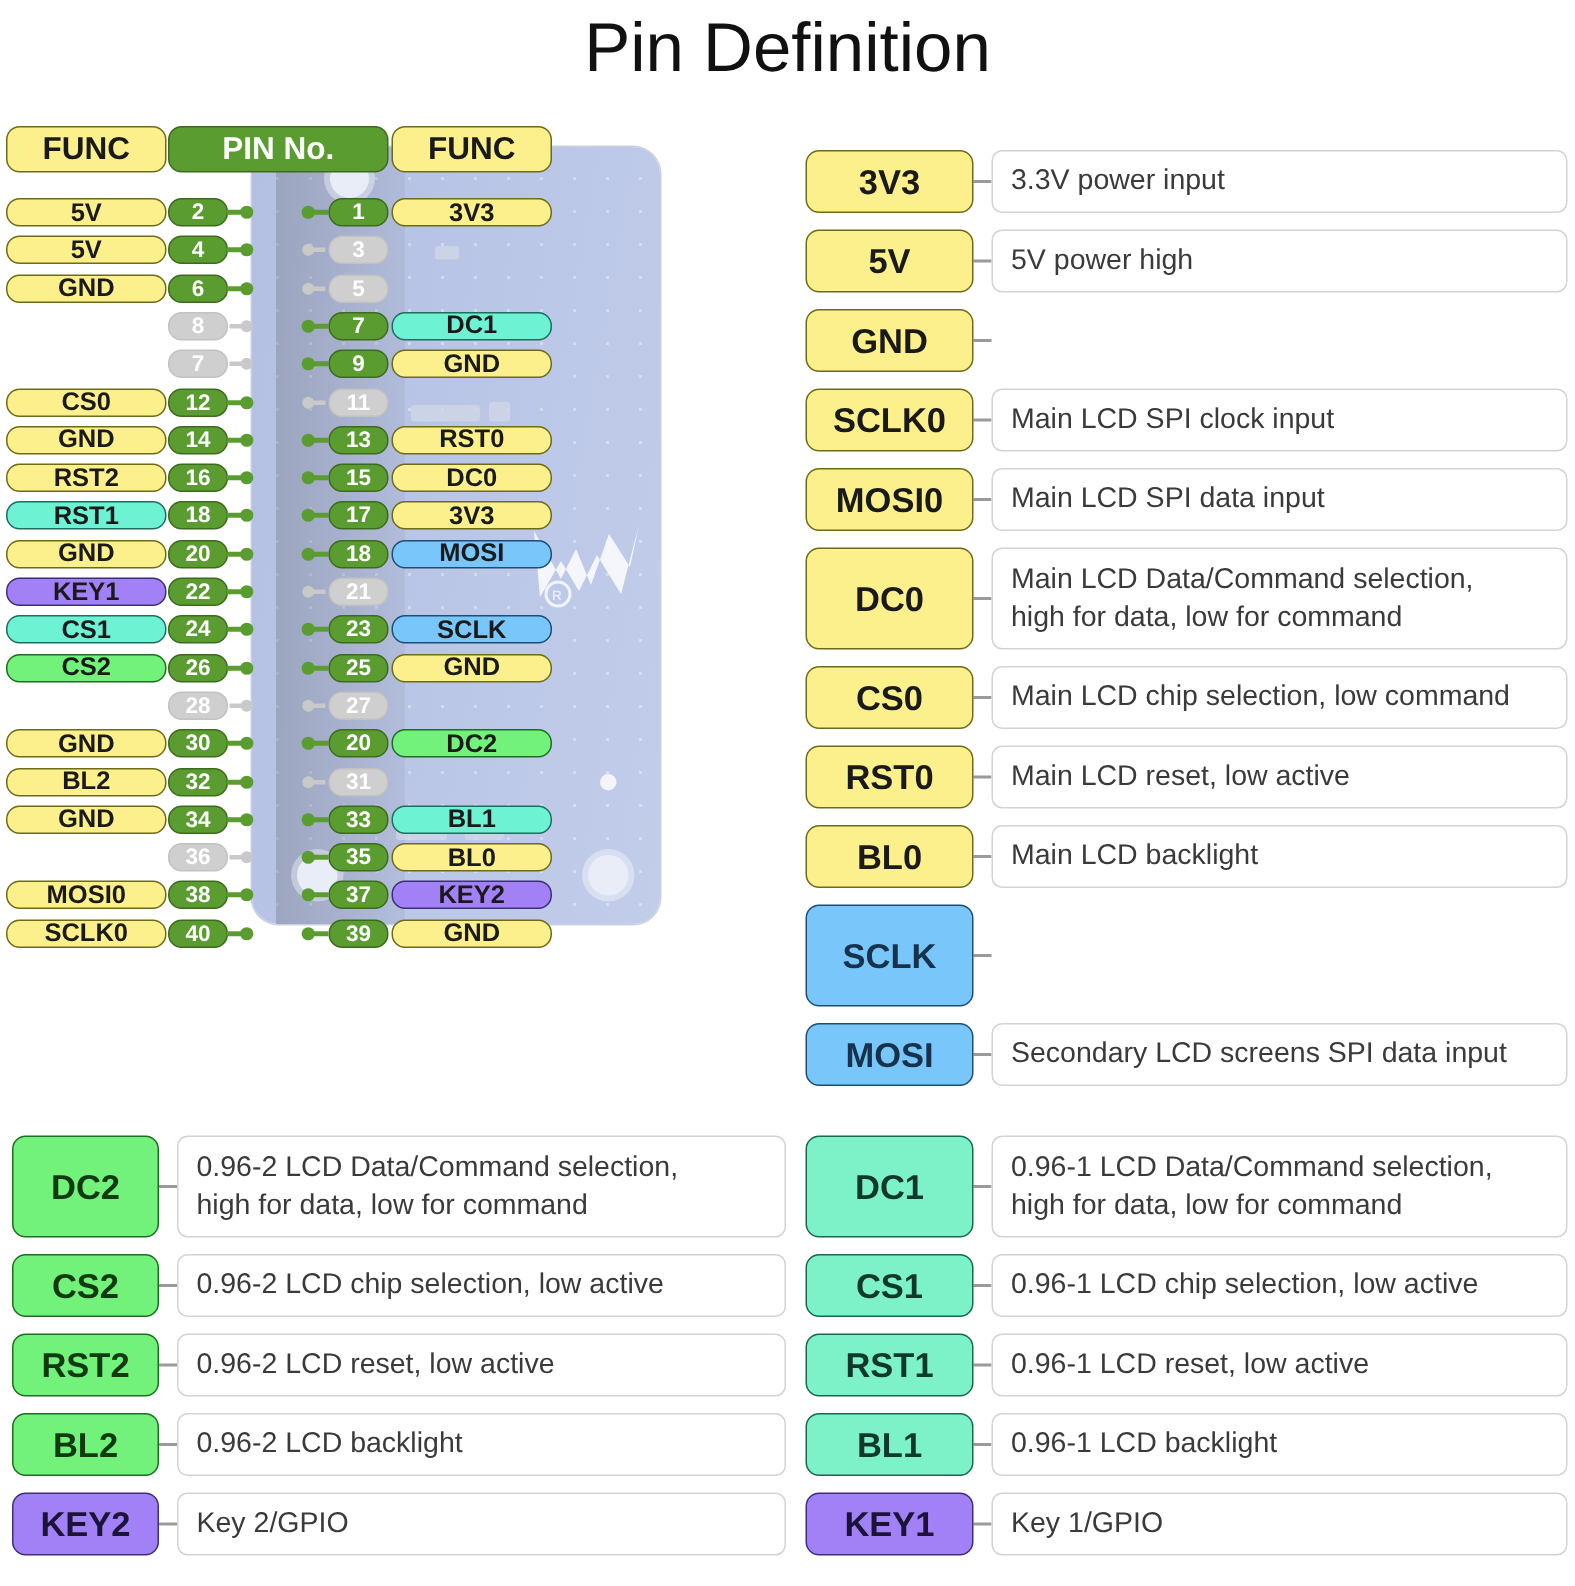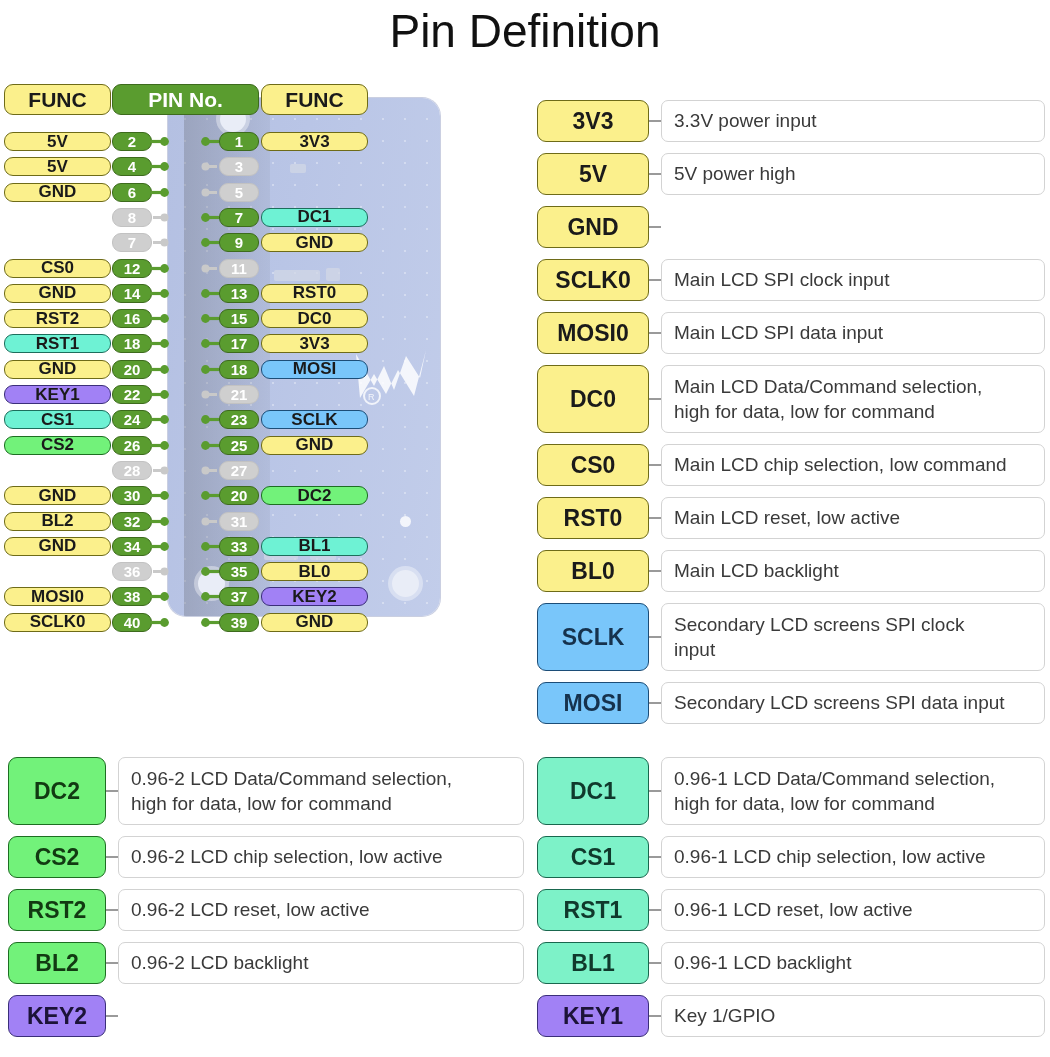--- a/index.html
+++ b/index.html
@@ -566,22 +566,20 @@
       <div class="legend-desc">Main LCD reset, low active</div>
     </div>
     <div class="legend-row" style="left: 0px; top: 450px; width: 508px; height: 42px;">
       <div class="legend-badge yellow" style="width:112px;">BL0</div>
       <div class="legend-dash"></div>
       <div class="legend-desc">Main LCD backlight</div>
     </div>
     <div class="legend-row" style="left: 0px; top: 503px; width: 508px; height: 68px;">
       <div class="legend-badge blue" style="width:112px;">SCLK</div>
       <div class="legend-dash"></div>
-      <div class="legend-desc">Secondary LCD screens SPI clock
-input</div>
     </div>
     <div class="legend-row" style="left: 0px; top: 582px; width: 508px; height: 42px;">
       <div class="legend-badge blue" style="width:112px;">MOSI</div>
       <div class="legend-dash"></div>
       <div class="legend-desc">Secondary LCD screens SPI data input</div>
     </div>
   </div>
 
 <div id="legend-lcd2" style="position: absolute; left: 8px; top: 757px; width: 516px; height: 291px;">
     <div class="legend-row" style="left: 0px; top: 0px; width: 516px; height: 68px;">
@@ -601,20 +599,21 @@
       <div class="legend-desc">0.96-2 LCD reset, low active</div>
     </div>
     <div class="legend-row" style="left: 0px; top: 185px; width: 516px; height: 42px;">
       <div class="legend-badge green" style="width:98px;">BL2</div>
       <div class="legend-dash"></div>
       <div class="legend-desc">0.96-2 LCD backlight</div>
     </div>
     <div class="legend-row" style="left: 0px; top: 238px; width: 516px; height: 42px;">
       <div class="legend-badge purple" style="width:98px;">KEY2</div>
       <div class="legend-dash"></div>
+      <div class="legend-desc">Key 2/GPIO</div>
     </div>
   </div>
 
 <div id="legend-lcd1" style="position: absolute; left: 537px; top: 757px; width: 508px; height: 291px;">
     <div class="legend-row" style="left: 0px; top: 0px; width: 508px; height: 68px;">
       <div class="legend-badge mint" style="width:112px;">DC1</div>
       <div class="legend-dash"></div>
       <div class="legend-desc">0.96-1 LCD Data/Command selection,
 high for data, low for command</div>
     </div>

